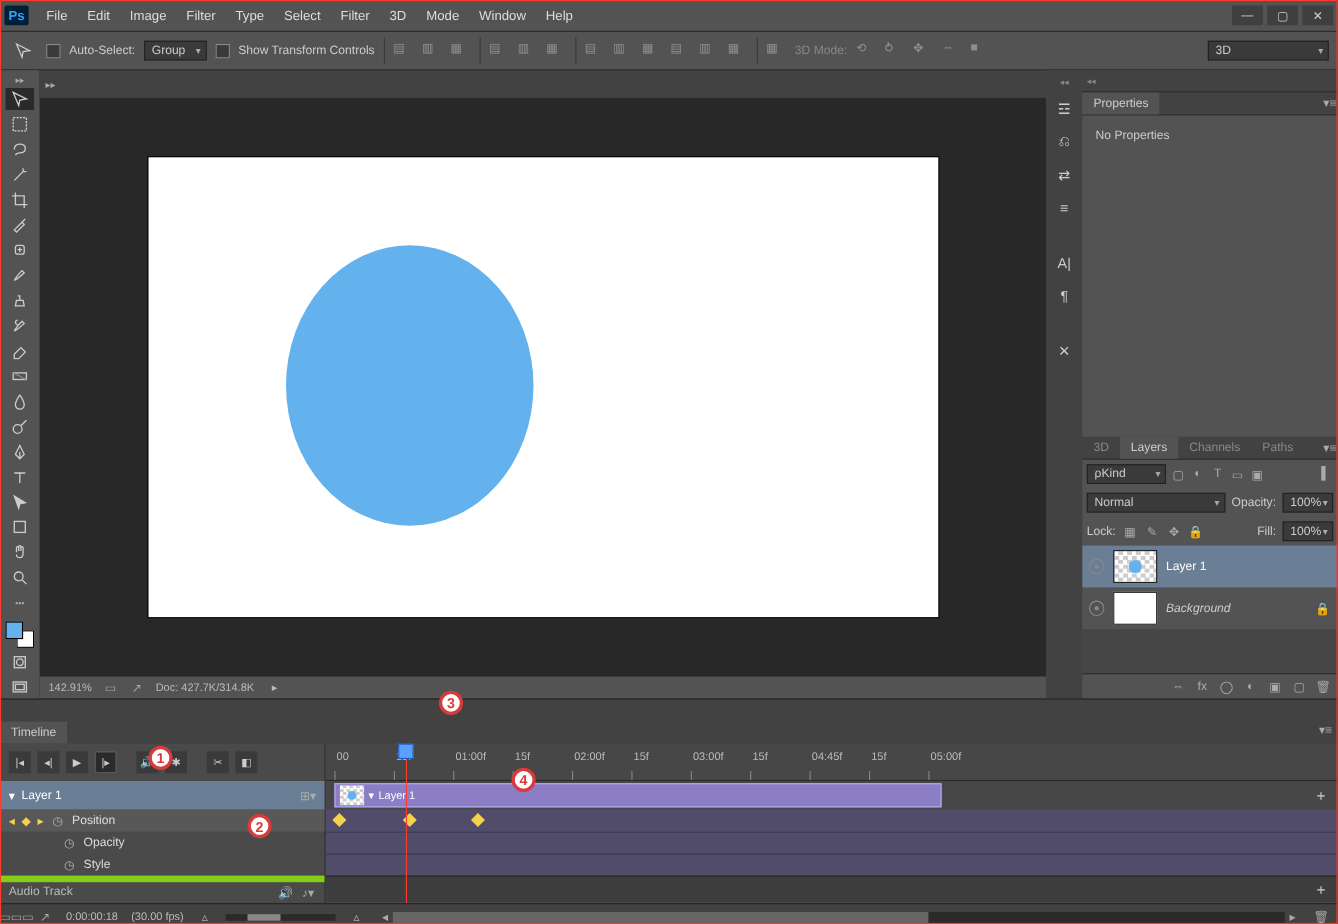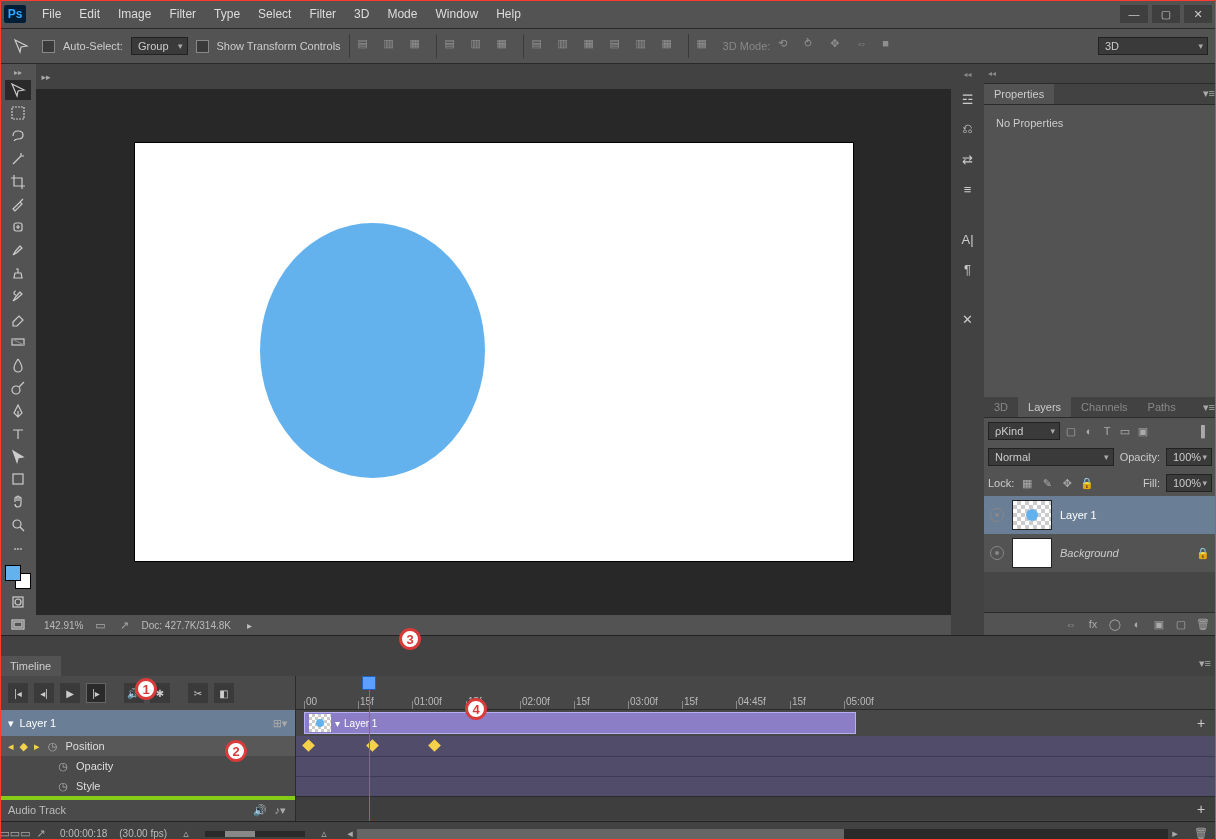--- a/index.html
+++ b/index.html
@@ -56,25 +56,25 @@
 .tl-header { height:20px; display:flex; align-items:flex-start;margin-top:20px;}
 .tl-header .ptab.active{ background:#535353;}
 .tl-body { flex:1; display:flex; position:relative;}
 .tl-left { width:296px; background:#4a4a4a; border-right:1px solid #2a2a2a; display:flex; flex-direction:column;}
 .tl-controls { height:34px; display:flex; align-items:center; gap:6px; padding:0 8px;}
 .tl-controls .btn { width:20px; height:20px; background:#3a3a3a; display:flex; align-items:center; justify-content:center; color:#ccc; font-size:10px;}
 .tl-controls .btn.active { background:#2a2a2a; border:1px solid #666;}
 .tl-layer-row { height:26px; display:flex; align-items:center; padding:0 8px; background:#6a7e95; color:#fff; gap:6px;}
 .tl-prop { height:20px; display:flex; align-items:center; padding:0 8px; gap:6px; color:#ddd;}
 .tl-prop.sel{ background:#585858; }
-.tl-audio { height:24px; display:flex; align-items:center; padding:0 8px; gap:6px; color:#bbb; border-top:4px solid #84cc16;}
+.tl-audio { height:24px; display:flex; align-items:center; padding:0 8px; gap:6px; color:#bbb; border-top:6px solid #84cc16;}
 .tl-right { flex:1; position:relative; background:#474747; overflow:hidden;}
 .ruler { height:34px; position:relative; border-bottom:1px solid #2a2a2a;}
 .tick { position:absolute; top:0; height:100%; color:#bbb; font-size:10px;}
-.tick .t{ position:absolute; top:20px; left:2px;}
+.tick .t{ position:absolute; top:7px; left:2px;}
 .tick::before{ content:""; position:absolute; left:0; bottom:0; width:1px; height:8px; background:#888;}
 .clip-row { height:26px; position:relative;}
 .clip { position:absolute; top:2px; height:22px; background:#8b7ec7; border:1px solid #b5aef0; color:#fff; font-size:10px; display:flex; align-items:center; padding-left:4px; gap:4px;}
 .clip .thumbmini{ width:22px; height:18px; background:repeating-conic-gradient(#ccc 0 25%,#fff 0 50%) 0 0/6px 6px; position:relative; display:flex; align-items:center; justify-content:center;}
 .clip .thumbmini::after{content:""; width:8px; height:8px; border-radius:50%; background:#63b2ee;}
 .kf-row { height:20px; position:relative; background:#514c6a;}
 .kf { position:absolute; top:5px; width:9px; height:9px; background:#f6d24b; transform:rotate(45deg);}
 .prop-track { height:20px; background:#514c6a; border-top:1px solid #3d3956;}
 .audio-row{ height:24px; background:#3e3e3e; border-top:1px solid #2a2a2a;}
 .playhead { position:absolute; top:0; width:1px; height:190px; background:#ff3b30; z-index:5;}

